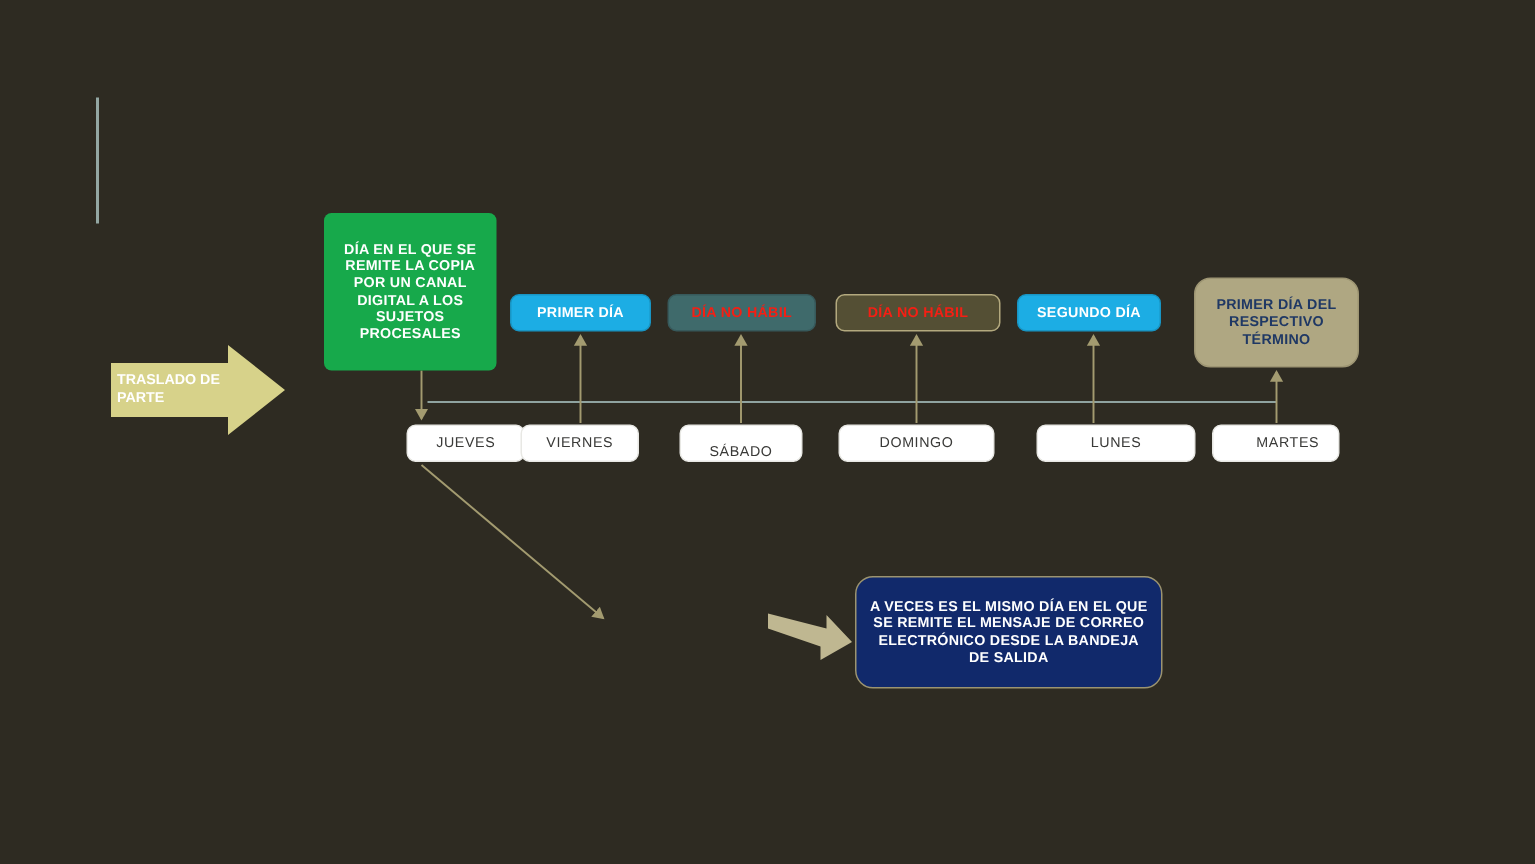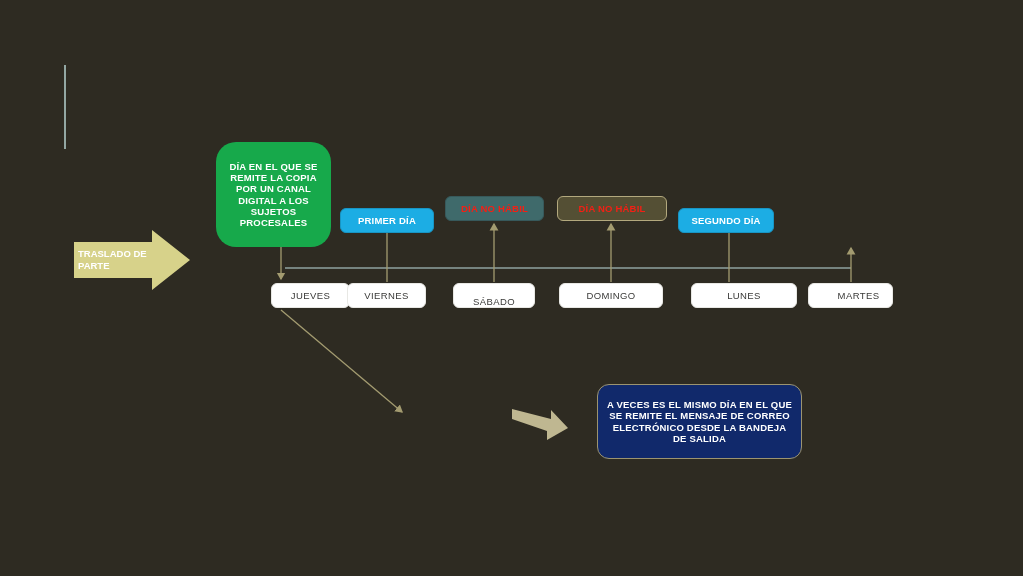--- a/index.html
+++ b/index.html
@@ -41,35 +41,35 @@
     height: 84px;
     background: #93a7a3;
   }
   
   .green-box {
     left: 216px;
     top: 142px;
     width: 115px;
     height: 105px;
     background: #17a94b;
-    border-radius: 20px;
+    border-radius: 5px;
     color: #ffffff;
     font-size: 9.5px;
     font-weight: bold;
     padding: 4px 5px;
   }
   
   .chip {
     height: 25px;
     border-radius: 6px;
     font-size: 9.5px;
     font-weight: bold;
     padding: 0 6px;
   }
-  .chip-blue       { background: #1cade4; color: #ffffff; border: 1px solid #1895c4; margin-top: 12px; }
+  .chip-blue       { background: #1cade4; color: #ffffff; border: 1px solid #1895c4; }
   .chip-teal       { background: #3f6a6b; color: #f41f14; border: 1px solid #37595b; }
   .chip-olive      { background: #544f34; color: #f41f14; border: 1px solid #b3a97e; }
   .chip-tan-multi  { background: #afa782; color: #1f3864; border: 1px solid #9d9573;
                      border-radius: 11px; font-size: 9.5px; font-weight: bold; }
 
   .c-primer-dia   { left: 340px; top: 196px; width: 94px; }
   .c-dia-nh-1     { left: 445px; top: 196px; width: 99px; }
   .c-dia-nh-2     { left: 557px; top: 196px; width: 110px; }
   .c-segundo-dia  { left: 678px; top: 196px; width: 96px; }
   .c-termino      { left: 796px; top: 185px; width: 110px; height: 60px; }
@@ -108,21 +108,20 @@
     font-size: 9.5px;
     padding: 4px 4px;
   }
   .navy-wide {
     left: 570px;
     top: 384px;
     width: 205px;
     height: 75px;
     font-size: 9.5px;
     padding: 4px 8px;
-    margin-left: 27px;
   }
   
   .note-box {
     left: 88px;
     top: 402px;
     width: 243px;
     height: 97px;
     background: #a9a183;
     border: 1px solid #79724f;
     color: #ffffff;
@@ -194,20 +193,23 @@
   </div>
   <div class="node chip chip-teal c-dia-nh-1">
     <span>DÍA NO HÁBIL</span>
   </div>
   <div class="node chip chip-olive c-dia-nh-2">
     <span>DÍA NO HÁBIL</span>
   </div>
   <div class="node chip chip-blue c-segundo-dia">
     <span>SEGUNDO DÍA</span>
   </div>
+  <div class="node chip-tan-multi c-termino" style="position:absolute;display:flex;align-items:center;justify-content:center;text-align:center;box-sizing:border-box;line-height:1.22;padding:3px 5px;">
+    <span>PRIMER DÍA DEL RESPECTIVO TÉRMINO</span>
+  </div>
 
   <div class="node day-box d0">
     <span>JUEVES</span>
   </div>
   <div class="node day-box d1">
     <span>VIERNES</span>
   </div>
   <div class="node day-box d2">
     <span>SÁBADO</span>
   </div>

